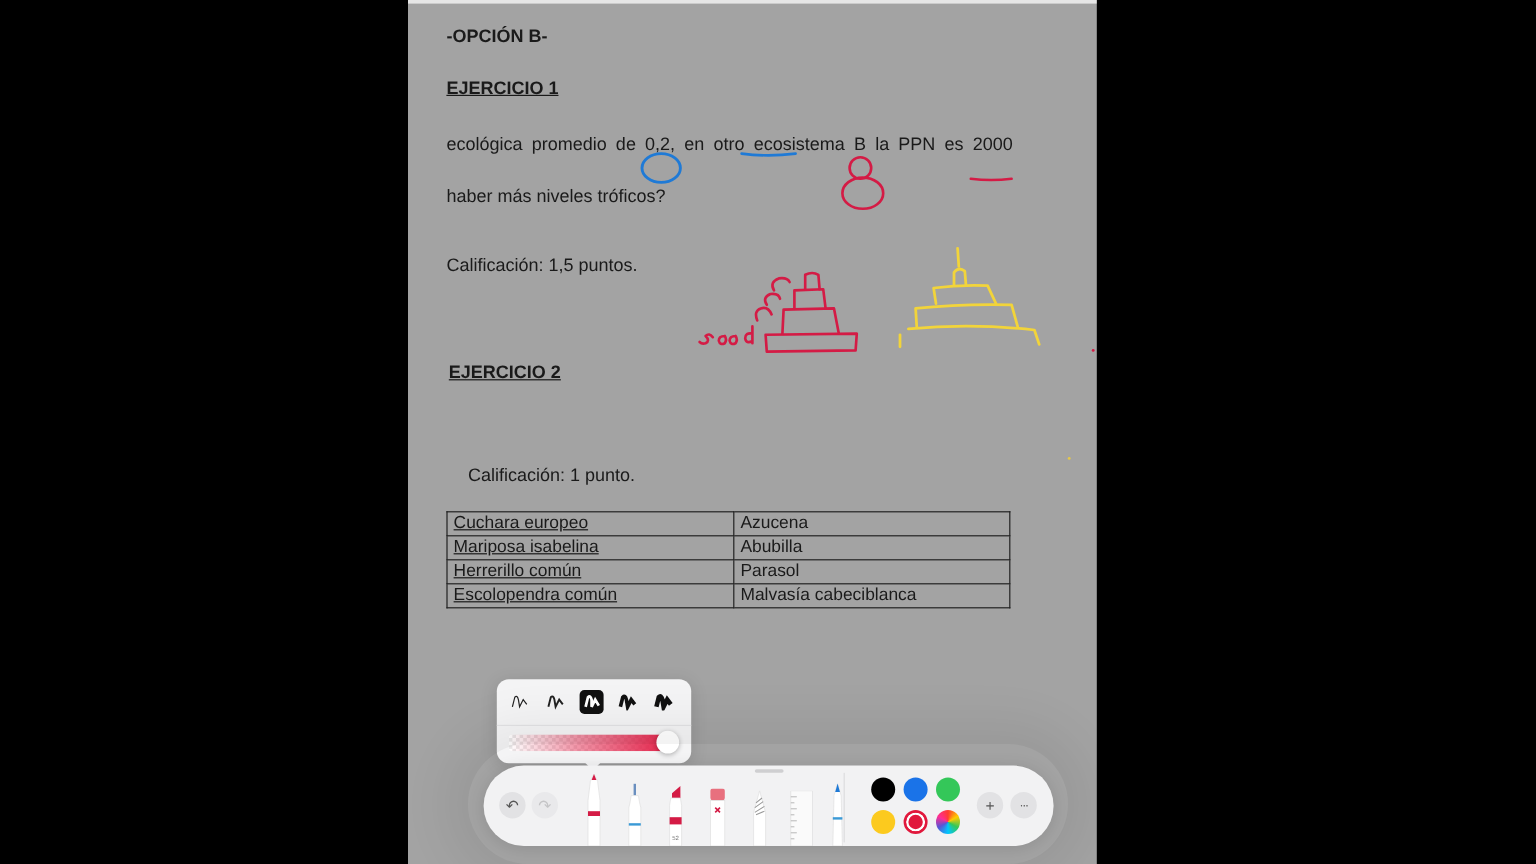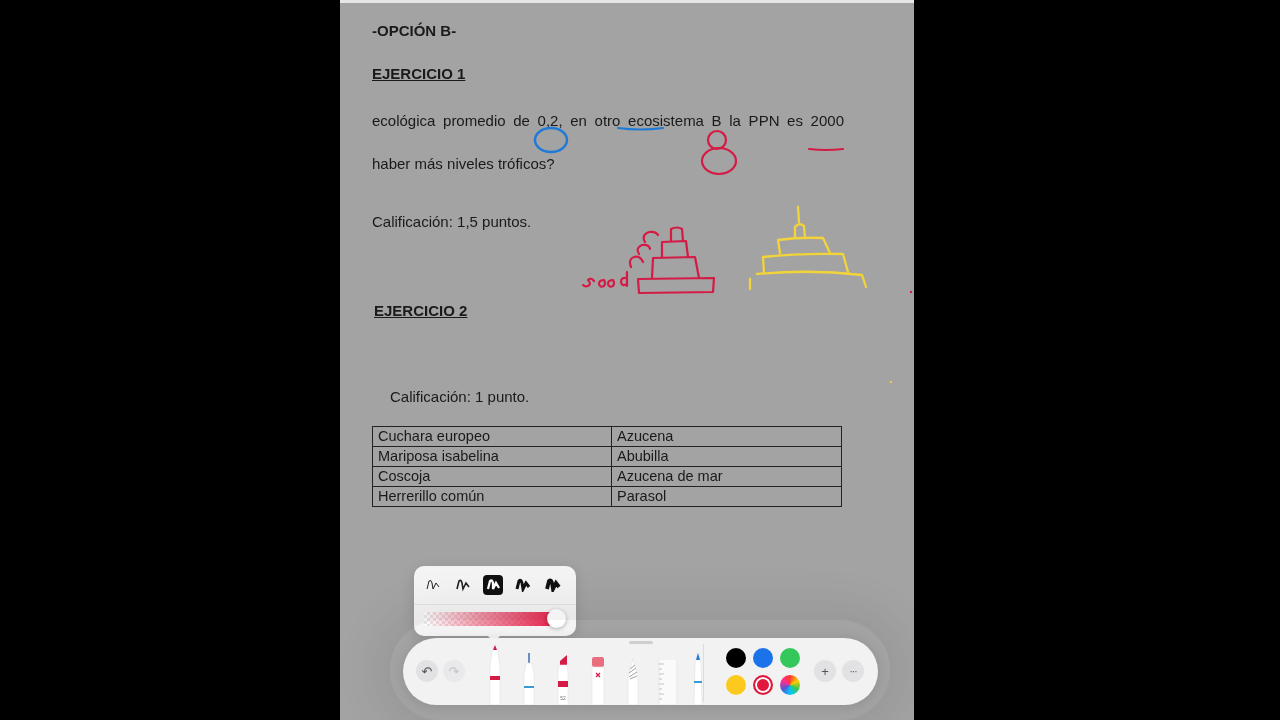--- a/index.html
+++ b/index.html
@@ -8,21 +8,21 @@
   .page-topline { position:absolute; left:0; top:0; width:100%; height:3px; background:#e6e6e6; }
   .doc { position:absolute; left:0; top:0; width:100%; height:100%; color:#1a1a1a; }
   .t { position:absolute; white-space:nowrap; font-size:15px; }
   .bold { font-weight:bold; }
   .ul { text-decoration:underline; }
   .para { position:absolute; left:32px; width:472px; font-size:15px; line-height:20px; text-align:justify; text-align-last:left; }
   .para .ln { display:block; white-space:nowrap; text-align:justify; text-align-last:justify; }
   .para .ln.last { text-align-last:left;margin-top:23px; }
   table.species { position:absolute; left:32px; top:426px; width:470px; border-collapse:collapse; font-size:14.5px; }
   table.species td { border:1px solid #222; padding:0 5px; height:19px; line-height:19px; }
-  table.species td:first-child { width:228px; }
+  table.species td:first-child { width:228px;text-decoration:underline; }
   svg.ink { position:absolute; left:0; top:0; width:574px; height:720px; pointer-events:none; }
 
   
   .toolbar-shadow { position:absolute; left:390px; top:620px; width:500px; height:100px; border-radius:50px; box-shadow:0 0 40px 20px rgba(0,0,0,0.06); }
   .toolbar { position:absolute; left:403px; top:638px; width:475px; height:67px; background:#f2f2f3; border-radius:34px; box-shadow:0 2px 14px rgba(0,0,0,0.12); }
   .grabber { position:absolute; left:226px; top:3px; width:24px; height:3px; border-radius:2px; background:#cfcfd1; }
   .circ-btn { position:absolute; width:22px; height:22px; border-radius:50%; background:#e2e2e4; color:#555; font-size:13px; display:flex; align-items:center; justify-content:center; }
   .circ-btn.disabled { color:#c4c4c6; background:#e9e9eb; }
   .tool { position:absolute; bottom:0; }
   .divider { position:absolute; left:300px; top:6px; width:1px; height:58px; background:#dcdcde; }
@@ -63,26 +63,26 @@
       <tbody>
           <tr>
             <td>Cuchara europeo</td>
             <td>Azucena</td>
           </tr>
       <tr>
             <td>Mariposa isabelina</td>
             <td>Abubilla</td>
           </tr>
       <tr>
-            <td>Coscoja</td>
-            <td>Azucena de mar</td>
-          </tr>
-      <tr>
             <td>Herrerillo común</td>
             <td>Parasol</td>
+          </tr>
+      <tr>
+            <td>Escolopendra común</td>
+            <td>Malvasía cabeciblanca</td>
           </tr>
     </tbody>
       </table>
 
     <svg class="ink" viewBox="0 0 574 720">
 
       <path d="M278 128 Q300 131 323 128" stroke="#1f7ad6" stroke-width="2.2" fill="none" stroke-linecap="round"></path>
 
       <ellipse cx="211" cy="140" rx="16" ry="12" stroke="#1f7ad6" stroke-width="2.4" fill="none"></ellipse>
 

